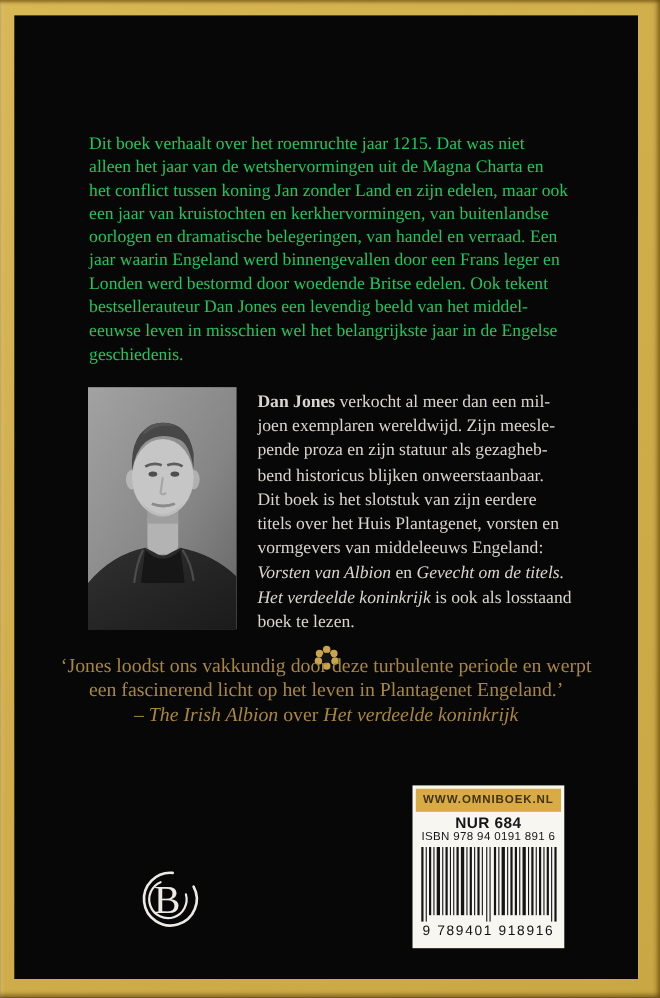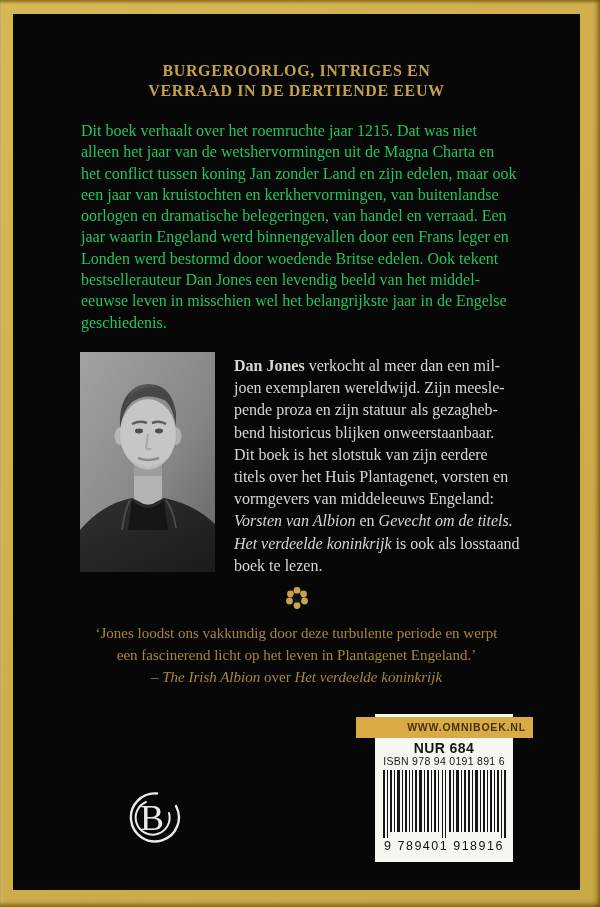--- a/index.html
+++ b/index.html
@@ -40,54 +40,52 @@
     white-space:pre-line;font-size:16px;line-height:22.2px;
     color:#d9d6d0;
   }
   .bold{font-weight:bold;}
   .italic{font-style:italic;}
   .ornament{
     position:absolute;left:50%;top:572px;transform:translateX(-50%);
     width:24px;height:24px;
   }
   .press-quote{
-    position:absolute;left:0;top:608px;width:100%;margin:0;
+    position:absolute;left:0;top:580px;width:100%;margin:0;
     text-align:center;white-space:pre-line;
-    font-size:15px;line-height:22px;color:#a8873d;
+    font-size:18px;line-height:22px;color:#a8873d;
   }
   .barcode-box{
     position:absolute;left:362px;top:700px;width:138px;height:148px;
     background:#f7f6f1;display:flex;flex-direction:column;align-items:center;
     font-family:"Liberation Sans","DejaVu Sans",sans-serif;
   }
   .website-banner{
     margin-top:3px;width:132px;height:21px;background:#d8ab45;
     color:#44310f;font-weight:bold;font-size:10.5px;line-height:21px;
-    letter-spacing:.8px;text-align:center;padding-left:45px;
+    letter-spacing:.8px;text-align:center;
   }
   .nur{margin-top:4px;font-size:14px;line-height:12px;font-weight:bold;color:#151515;letter-spacing:.4px;}
   .isbn{margin-top:1px;font-size:10.5px;line-height:12px;color:#151515;letter-spacing:.3px;}
   .barcode-bars{margin-top:3px;width:126px;height:68px;}
   .barcode-number{margin-top:1px;font-size:12.5px;line-height:14px;color:#111;letter-spacing:1.5px;}
   .publisher{
     position:absolute;left:57px;top:775px;width:166px;text-align:center;
   }
   .publisher svg{display:block;margin:0 auto;}
   .publisher-name{
     margin-top:4px;font-size:15px;line-height:18px;color:#e6e4df;letter-spacing:.3px;
   }
 </style>
 </head>
 <body>
 
 <div class="cover">
   <div class="panel">
 
-    <h1 class="tagline">BURGEROORLOG, INTRIGES EN
-VERRAAD IN DE DERTIENDE EEUW</h1>
 
     <p class="synopsis">Dit boek verhaalt over het roemruchte jaar 1215. Dat was niet
 alleen het jaar van de wetshervormingen uit de Magna Charta en
 het conflict tussen koning Jan zonder Land en zijn edelen, maar ook
 een jaar van kruistochten en kerkhervormingen, van buitenlandse
 oorlogen en dramatische belegeringen, van handel en verraad. Een
 jaar waarin Engeland werd binnengevallen door een Frans leger en
 Londen werd bestormd door woedende Britse edelen. Ook tekent
 bestsellerauteur Dan Jones een levendig beeld van het middel-
 eeuwse leven in misschien wel het belangrijkste jaar in de Engelse

